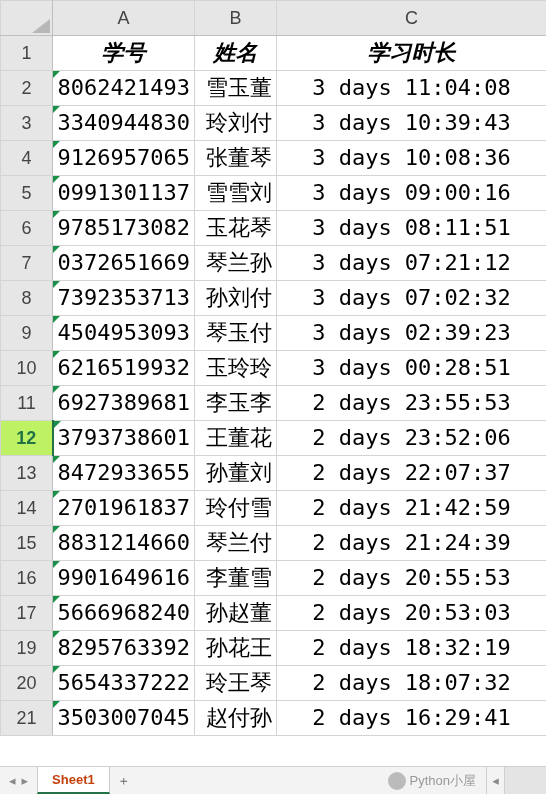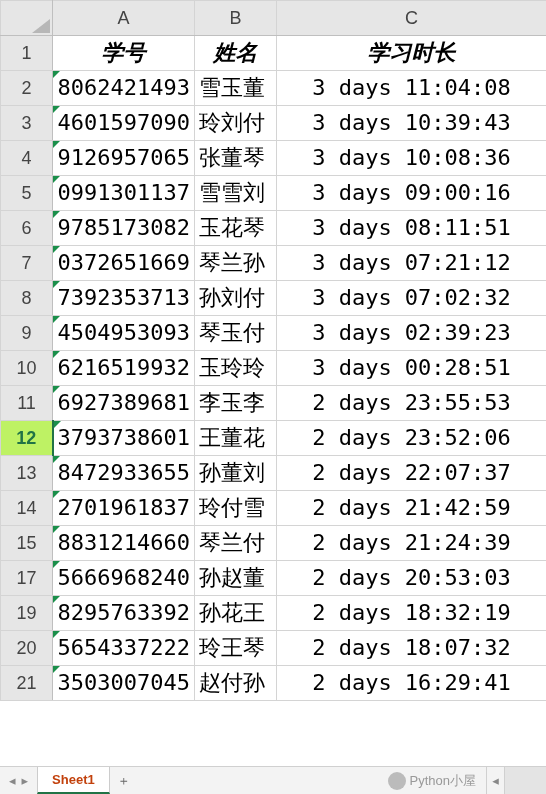--- a/index.html
+++ b/index.html
@@ -84,21 +84,21 @@
     padding: 0 4px;
   }
   .data-cell.header-cell {
     text-align: center;
     font-weight: bold;
     font-style: italic;
     font-family: "KaiTi","STKaiti","SimSun",serif;
     margin-top: 36px;
   }
   .data-cell.col-a-cell { text-align: right; font-family: "Consolas","Menlo",monospace; font-size:22px; letter-spacing:0px;}
-  .data-cell.col-b-cell { text-align: left; }
+  .data-cell.col-b-cell { text-align: right; }
   .data-cell.col-c-cell { text-align: center; font-family: "Consolas","Menlo",monospace; font-size:22px; letter-spacing:0px;}
 
   .text-tri::before {
     content: "";
     position: absolute;
     top: 0; left: 0;
     width: 0; height: 0;
     border-style: solid;
     border-width: 7px 7px 0 0;
     border-color: #1a8f4a transparent transparent transparent;
@@ -185,21 +185,21 @@
           <td class="data-cell header-cell">学习时长</td>
         </tr>
         <tr>
           <th class="rowhead">2</th>
           <td class="data-cell col-a-cell text-tri">8062421493</td>
           <td class="data-cell col-b-cell">雪玉董</td>
           <td class="data-cell col-c-cell">3 days 11:04:08</td>
         </tr>
         <tr>
           <th class="rowhead">3</th>
-          <td class="data-cell col-a-cell text-tri">4601597090</td>
+          <td class="data-cell col-a-cell text-tri">3340944830</td>
           <td class="data-cell col-b-cell">玲刘付</td>
           <td class="data-cell col-c-cell">3 days 10:39:43</td>
         </tr>
         <tr>
           <th class="rowhead">4</th>
           <td class="data-cell col-a-cell text-tri">9126957065</td>
           <td class="data-cell col-b-cell">张董琴</td>
           <td class="data-cell col-c-cell">3 days 10:08:36</td>
         </tr>
         <tr>
@@ -260,20 +260,26 @@
           <th class="rowhead">14</th>
           <td class="data-cell col-a-cell text-tri">2701961837</td>
           <td class="data-cell col-b-cell">玲付雪</td>
           <td class="data-cell col-c-cell">2 days 21:42:59</td>
         </tr>
         <tr>
           <th class="rowhead">15</th>
           <td class="data-cell col-a-cell text-tri">8831214660</td>
           <td class="data-cell col-b-cell">琴兰付</td>
           <td class="data-cell col-c-cell">2 days 21:24:39</td>
+        </tr>
+        <tr>
+          <th class="rowhead">16</th>
+          <td class="data-cell col-a-cell text-tri">9901649616</td>
+          <td class="data-cell col-b-cell">李董雪</td>
+          <td class="data-cell col-c-cell">2 days 20:55:53</td>
         </tr>
         <tr>
           <th class="rowhead">17</th>
           <td class="data-cell col-a-cell text-tri">5666968240</td>
           <td class="data-cell col-b-cell">孙赵董</td>
           <td class="data-cell col-c-cell">2 days 20:53:03</td>
         </tr>
         <tr>
           <th class="rowhead">19</th>
           <td class="data-cell col-a-cell text-tri">8295763392</td>

